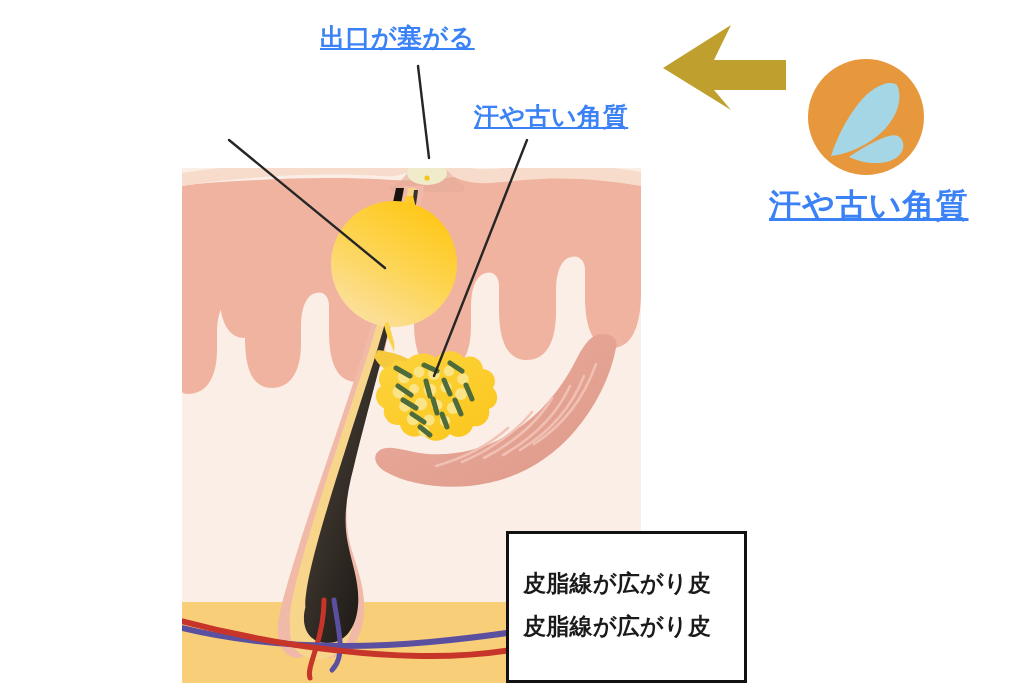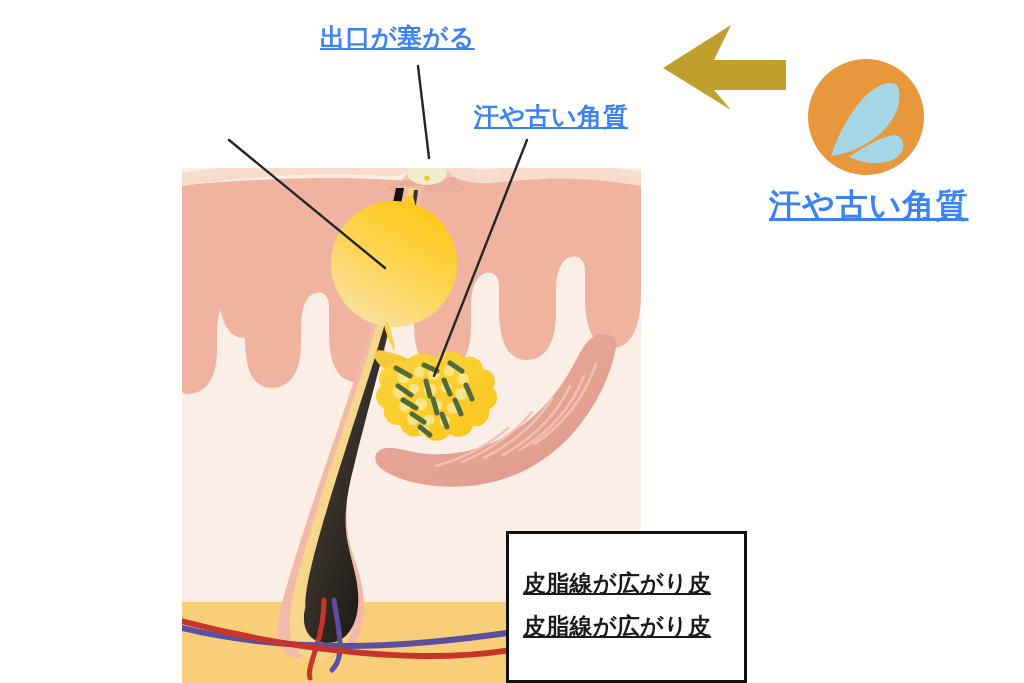--- a/index.html
+++ b/index.html
@@ -66,21 +66,20 @@
     box-sizing: border-box;
     padding: 28px 0 0 14px;
   }
   .caption-line {
     font-size: 23px;
     font-weight: 700;
     color: #1a1a1a;
     line-height: 1.85;
     white-space: nowrap;
     letter-spacing: 0.3px;
-    text-decoration: underline;
   }
 </style>
 </head>
 <body>
 
 <div id="stage">
 
   <svg id="diagram-svg" viewBox="0 0 1024 683" xmlns="http://www.w3.org/2000/svg">
     <defs>
       <linearGradient id="gradSebum" x1="0.75" y1="0.08" x2="0.25" y2="0.95">

